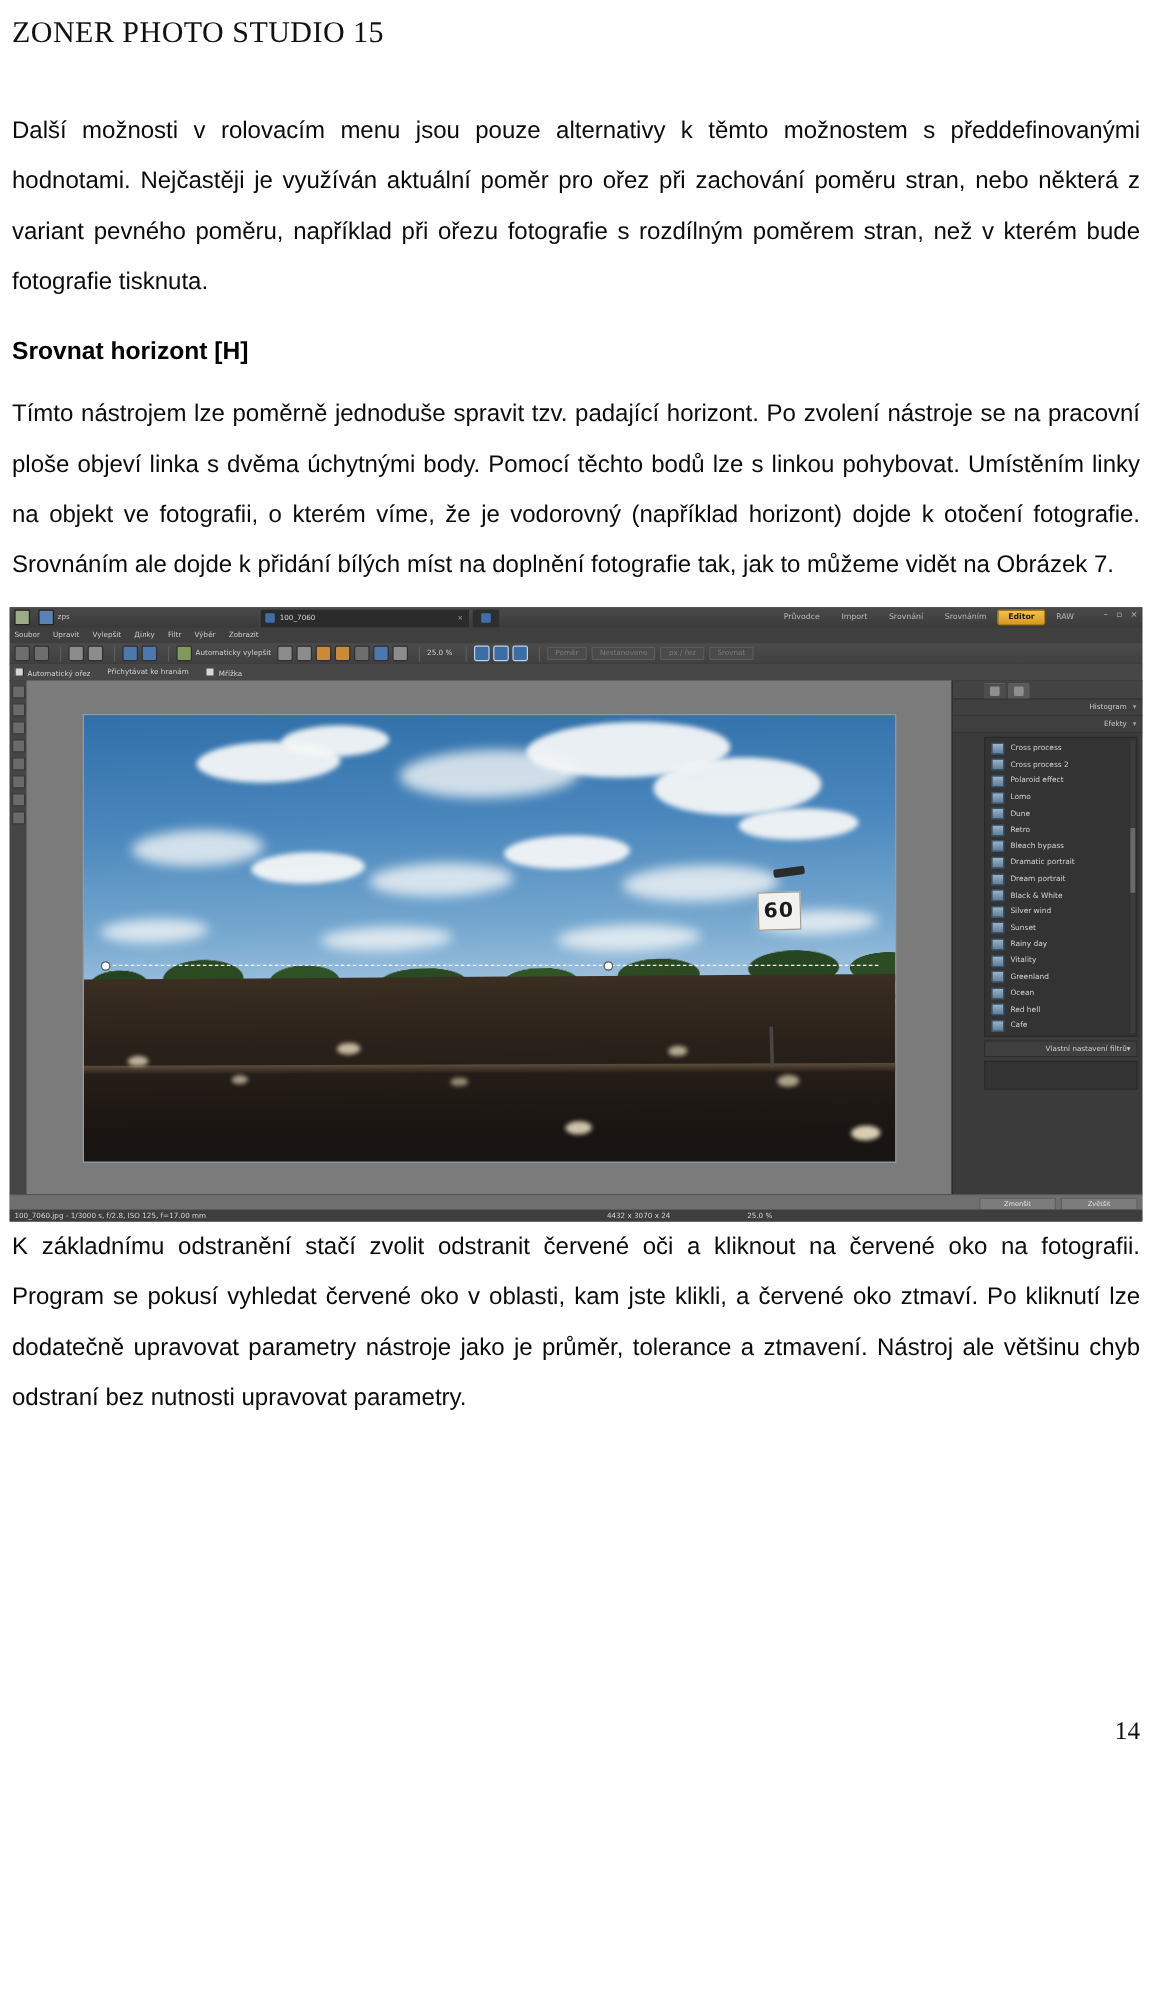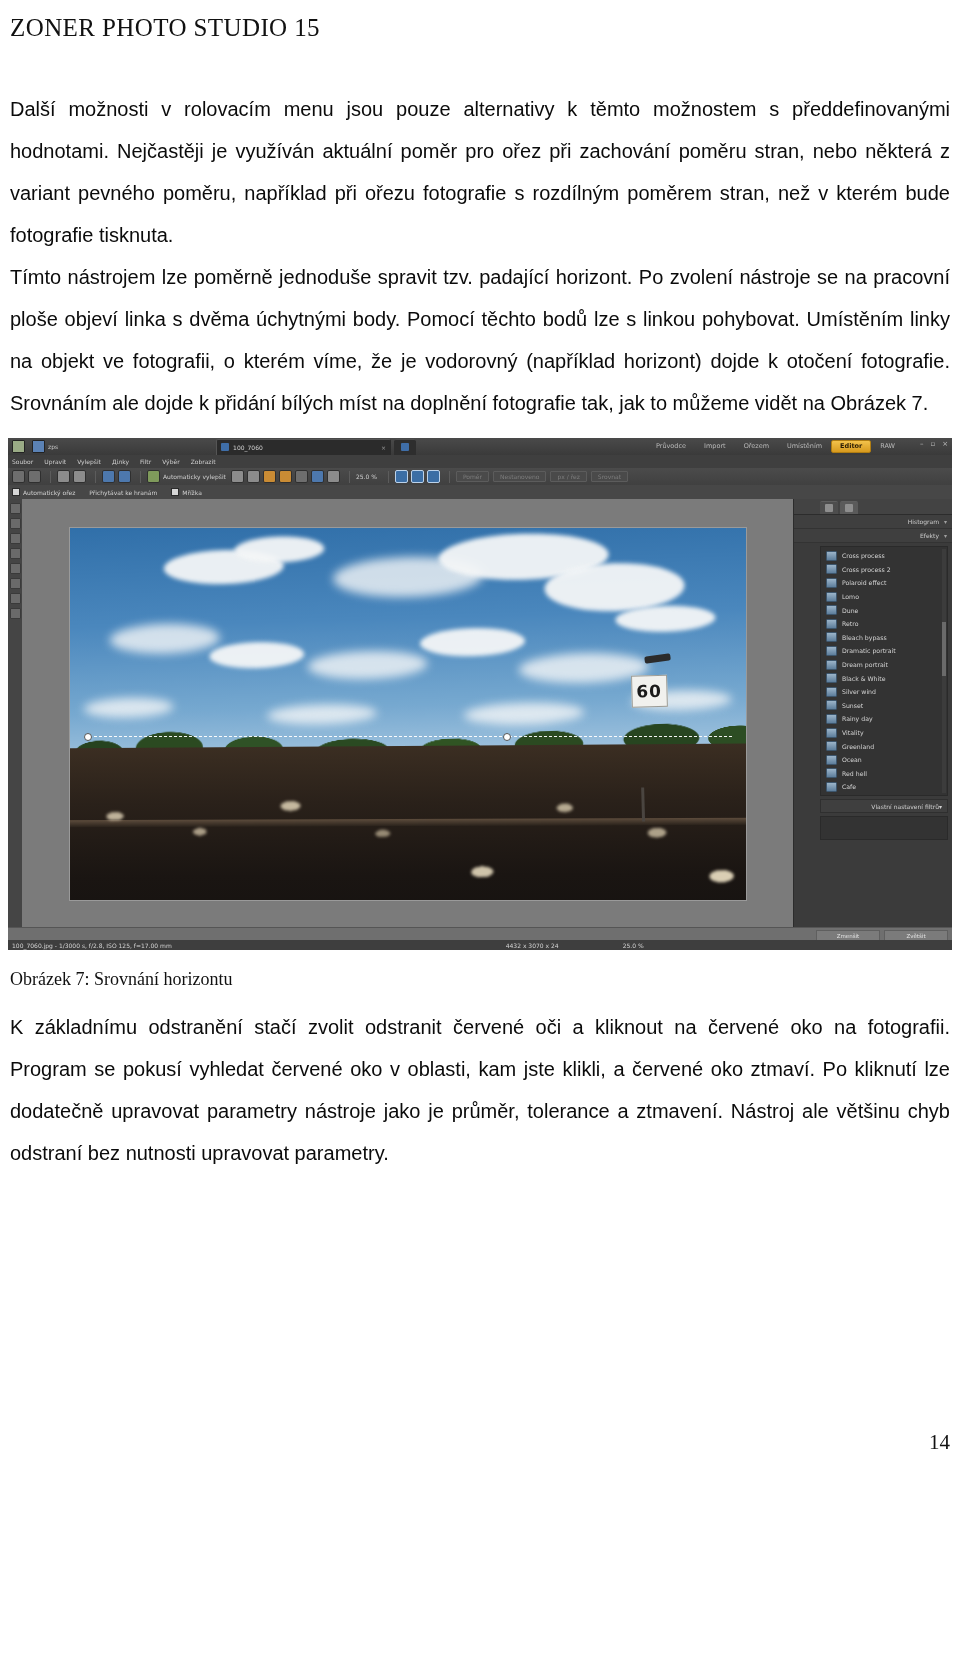--- a/index.html
+++ b/index.html
@@ -351,20 +351,21 @@
 <body>
 
 <div class="page">
 
   <div class="doc-header">
     <span>ZONER PHOTO STUDIO 15</span>
   </div>
 
   <p class="para">Další možnosti v rolovacím menu jsou pouze alternativy k těmto možnostem s předdefinovanými hodnotami. Nejčastěji je využíván aktuální poměr pro ořez při zachování poměru stran, nebo některá z variant pevného poměru, například při ořezu fotografie s rozdílným poměrem stran, než v kterém bude fotografie tisknuta.</p>
 
+  <div class="heading">Srovnat horizont [H]</div>
 
   <p class="para">Tímto nástrojem lze poměrně jednoduše spravit tzv. padající horizont. Po zvolení nástroje se na pracovní ploše objeví linka s dvěma úchytnými body. Pomocí těchto bodů lze s linkou pohybovat. Umístěním linky na objekt ve fotografii, o kterém víme, že je vodorovný (například horizont) dojde k otočení fotografie. Srovnáním ale dojde k přidání bílých míst na doplnění fotografie tak, jak to můžeme vidět na Obrázek 7.</p>
 
   <div class="app-shot">
 
     <div class="app-titlebar">
       <span class="tb-icon"></span>
       <span class="tb-icon b2"></span>
       <span class="tb-label">zps</span>
       <div class="tb-tab">
@@ -372,22 +373,22 @@
         <span class="nm">100_7060</span>
         <span class="x">×</span>
       </div>
       <div class="tb-tab2">
         <span class="dot"></span>
       </div>
 
       <div class="module-tabs">
         <div class="module-tab">Průvodce</div>
         <div class="module-tab">Import</div>
-        <div class="module-tab">Ořezem</div>
-        <div class="module-tab">Umístěním</div>
+        <div class="module-tab">Srovnání</div>
+        <div class="module-tab">Srovnáním</div>
         <div class="module-tab active">Editor</div>
         <div class="module-tab">RAW</div>
       </div>
 
       <div class="win-btns">
         <span>–</span>
         <span>▫</span>
         <span>×</span>
       </div>
     </div>
@@ -608,20 +609,19 @@
         <div class="zbtn">Zvětšit</div>
       </div>
       <div class="status-line">
         <span class="st">100_7060.jpg - 1/3000 s, f/2.8, ISO 125, f=17.00 mm</span>
         <span class="st mid">4432 x 3070 x 24</span>
         <span class="st mid2">25.0 %</span>
       </div>
     </div>
   </div>
 
-  <div class="caption">Obrázek 7: Srovnání horizontu</div>
 
 
 
   <p class="para">K základnímu odstranění stačí zvolit odstranit červené oči a kliknout na červené oko na fotografii. Program se pokusí vyhledat červené oko v oblasti, kam jste klikli, a červené oko ztmaví. Po kliknutí lze dodatečně upravovat parametry nástroje jako je průměr, tolerance a ztmavení. Nástroj ale většinu chyb odstraní bez nutnosti upravovat parametry.</p>
 
   <div class="page-number">14</div>
 </div>
 
 </body></html>

